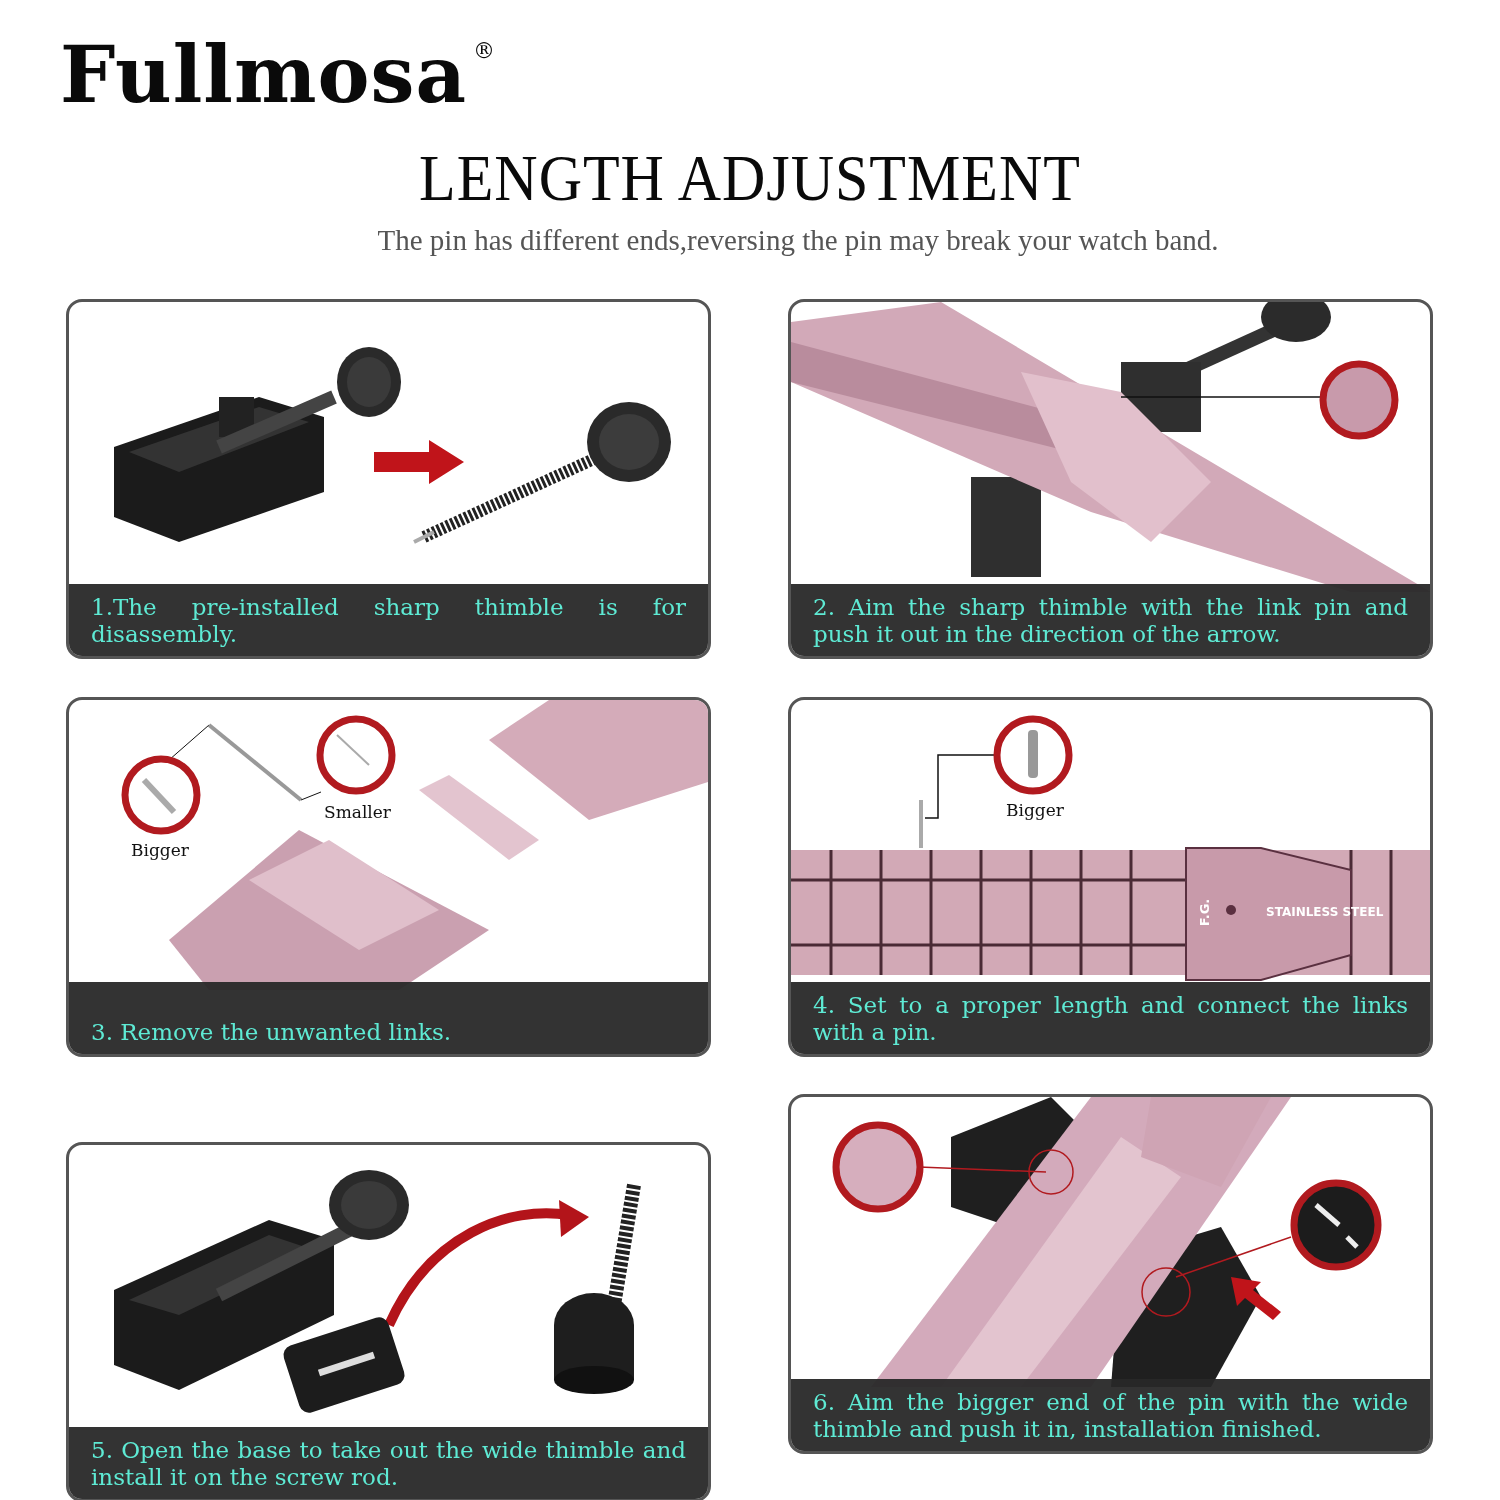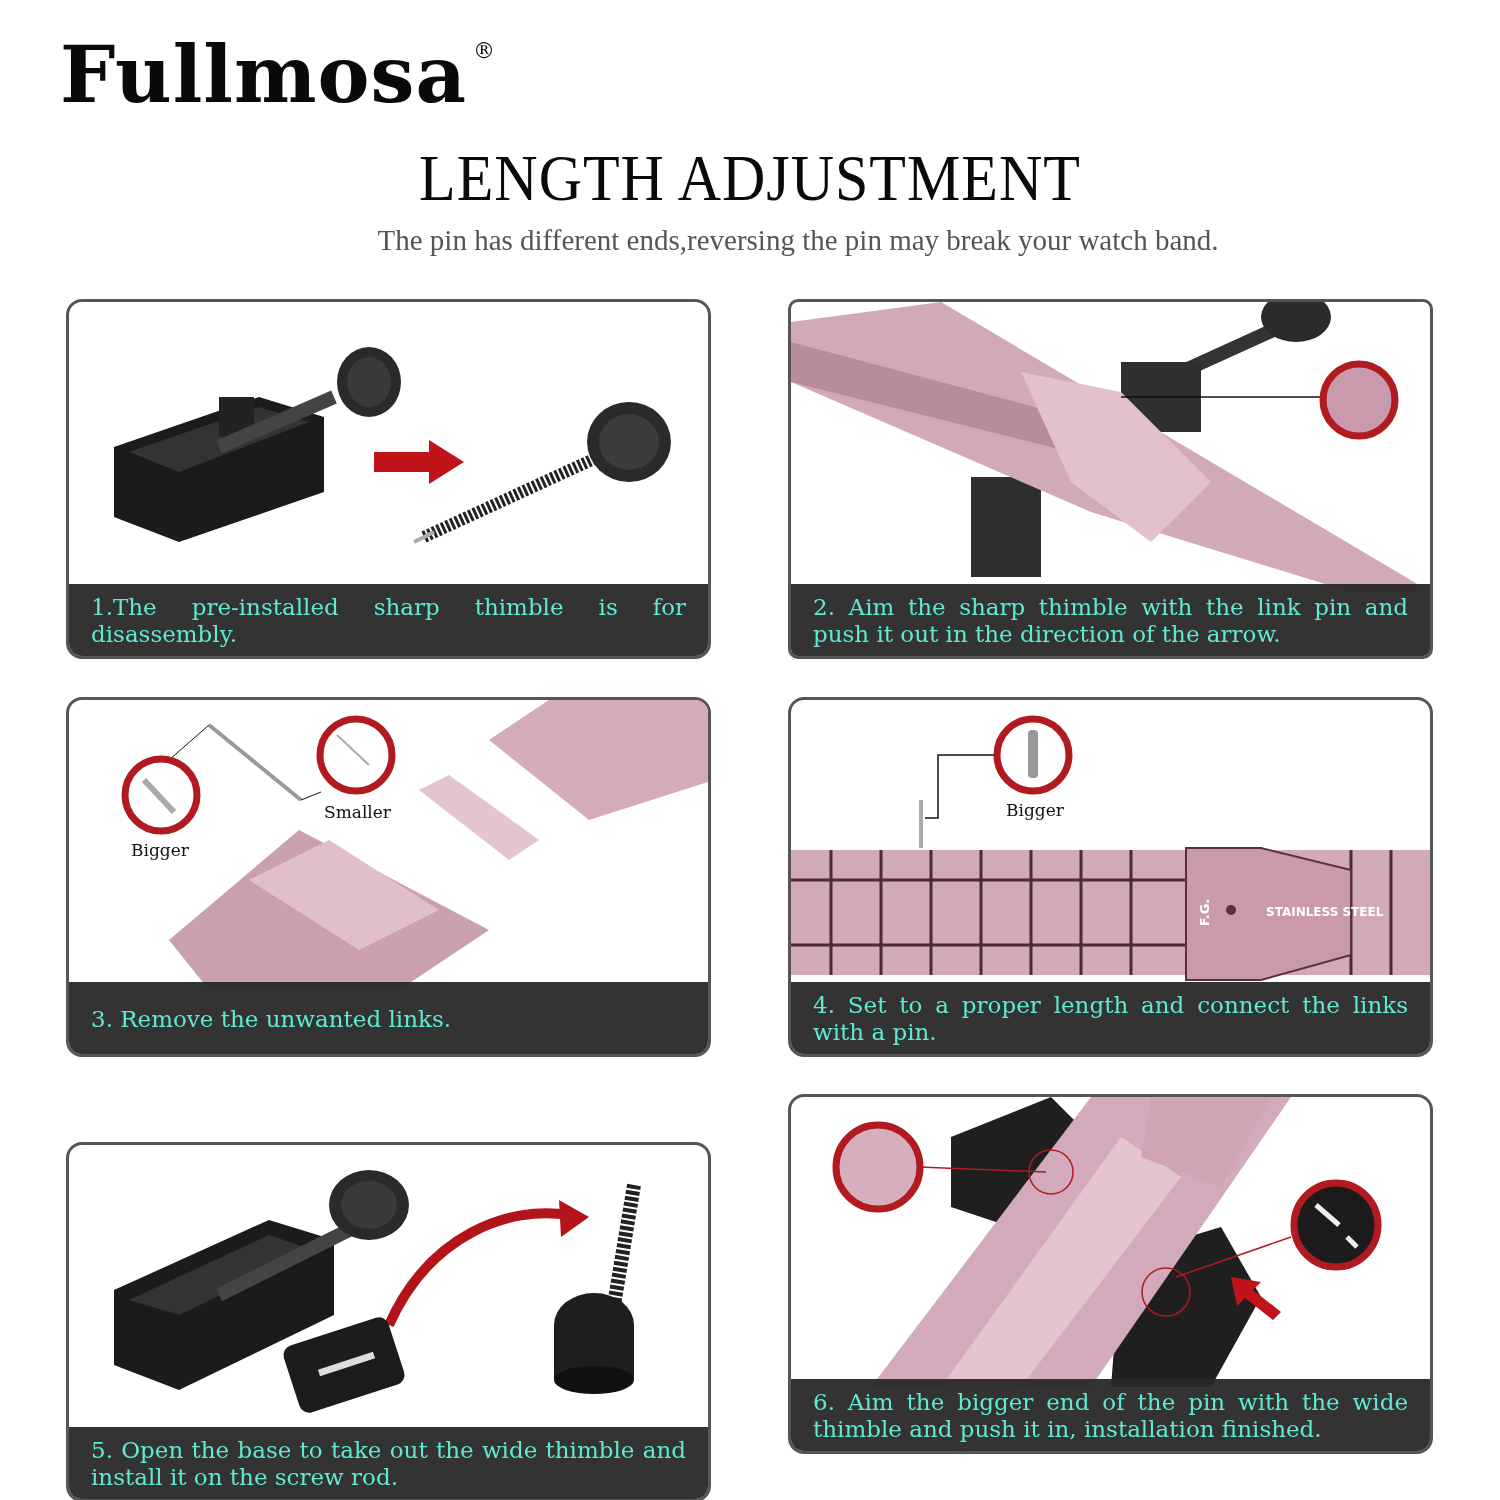--- a/index.html
+++ b/index.html
@@ -4,25 +4,25 @@
 <style>
   html, body { margin:0; padding:0; }
   body { width:1500px; height:1500px; background:#ffffff; position:relative; overflow:hidden; font-family:"DejaVu Serif", "Liberation Serif", serif; }
   .brand { position:absolute; left:60px; top:36px; font-family:"DejaVu Serif", serif; font-weight:bold; font-size:78px; color:#0a0a0a; letter-spacing:1px; line-height:1; }
   .brand .reg { font-size:22px; position:relative; top:-44px; margin-left:6px; font-weight:normal; }
   .title { position:absolute; left:0; width:1500px; top:148px; text-align:center; font-family:"Liberation Serif", serif; font-size:60px; color:#0a0a0a; letter-spacing:1px; line-height:1; transform:scaleY(1.08); }
   .subtitle { position:absolute; left:0; width:1500px; top:226px; text-align:center; font-family:"Liberation Serif", serif; font-size:29px; color:#555; line-height:1;margin-left:48px; }
 
   .card { position:absolute; width:645px; height:360px; border:3px solid #555; border-radius:16px; overflow:hidden; background:#fff; box-sizing:border-box; }
   .card .caption { position:absolute; left:0; right:0; bottom:0; height:72px; background:rgba(40,40,40,0.95); color:#5eead4; font-family:"DejaVu Serif", serif; font-size:23px; line-height:27px; padding:10px 22px 0 22px; box-sizing:border-box; text-align:justify; text-align-last:left; }
-  .card .caption.single { padding-top:24px; }
+  .card .caption.single { padding-top:37px; }
   .scene { position:absolute; left:0; top:0; right:0; bottom:72px; }
 
   .c1 { left:66px; top:299px; }
-  .c2 { left:788px; top:299px;border-radius:10px; }
+  .c2 { left:788px; top:299px; }
   .c3 { left:66px; top:697px; }
   .c4 { left:788px; top:697px; }
   .c5 { left:66px; top:1094px;margin-top:48px; }
   .c6 { left:788px; top:1094px; }
   .label { position:absolute; font-family:"DejaVu Serif", serif; font-size:17px; color:#111; }
 </style>
 </head>
 <body>
 
 <div class="brand"><span>Fullmosa</span><span class="reg">®</span></div>

